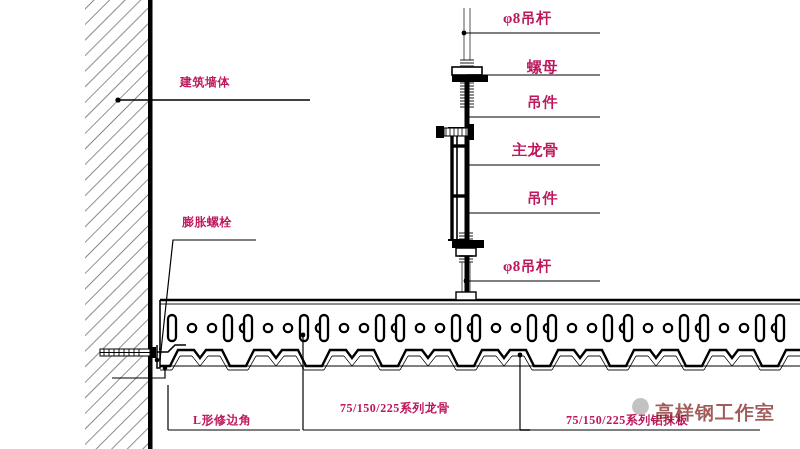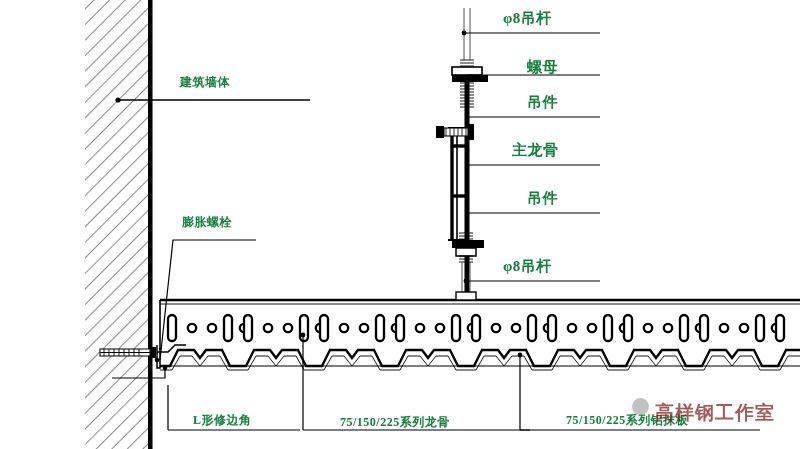--- a/index.html
+++ b/index.html
@@ -6,21 +6,21 @@
   html,body{margin:0;padding:0;background:#fff;}
   body{
     font-family:"Liberation Serif","DejaVu Serif",serif;
     width:800px;height:449px;overflow:hidden;position:relative;
   }
   #stage{position:relative;width:800px;height:449px;background:#ffffff;}
   #stage svg{position:absolute;left:0;top:0;}
   .lbl{
     position:absolute;
     font-family:"Liberation Serif","DejaVu Serif",serif;
-    color:#15803d;
+    color:#be185d;
     white-space:nowrap;
     line-height:1;
     letter-spacing:0.5px;
   }
   .lbl-cn{font-size:12px;font-weight:700;}
   .lbl-right{font-size:15px;font-weight:700;}
   .lbl-bot{font-size:12px;font-weight:700;}
   .watermark{
     position:absolute;
     font-family:"Liberation Sans","DejaVu Sans",sans-serif;
@@ -270,20 +270,20 @@
   <div class="lbl lbl-right" style="left:527px; top:95px;">吊件</div>
 
   <div class="lbl lbl-right" style="left:512px; top:143px;">主龙骨</div>
 
   <div class="lbl lbl-right" style="left:527px; top:191px;">吊件</div>
 
   <div class="lbl lbl-right" style="left:503px; top:259px;">φ8吊杆</div>
 
   <div class="lbl lbl-bot" style="left:193px; top:414px;">L形修边角</div>
 
-  <div class="lbl lbl-bot" style="left:340px; top:416px;text-align:center;">75/150/225系列龙骨</div>
+  <div class="lbl lbl-bot" style="left:340px; top:402px;text-align:center;">75/150/225系列龙骨</div>
 
   <div class="lbl lbl-bot" style="left:566px; top:414px;">75/150/225系列铝抹板</div>
 
   <div class="wm-logo" style="left:632px; top:398px;"></div>
   <div class="watermark" style="left:655px; top:400px;">高样钢工作室</div>
 
 </div>
 
 </body></html>

